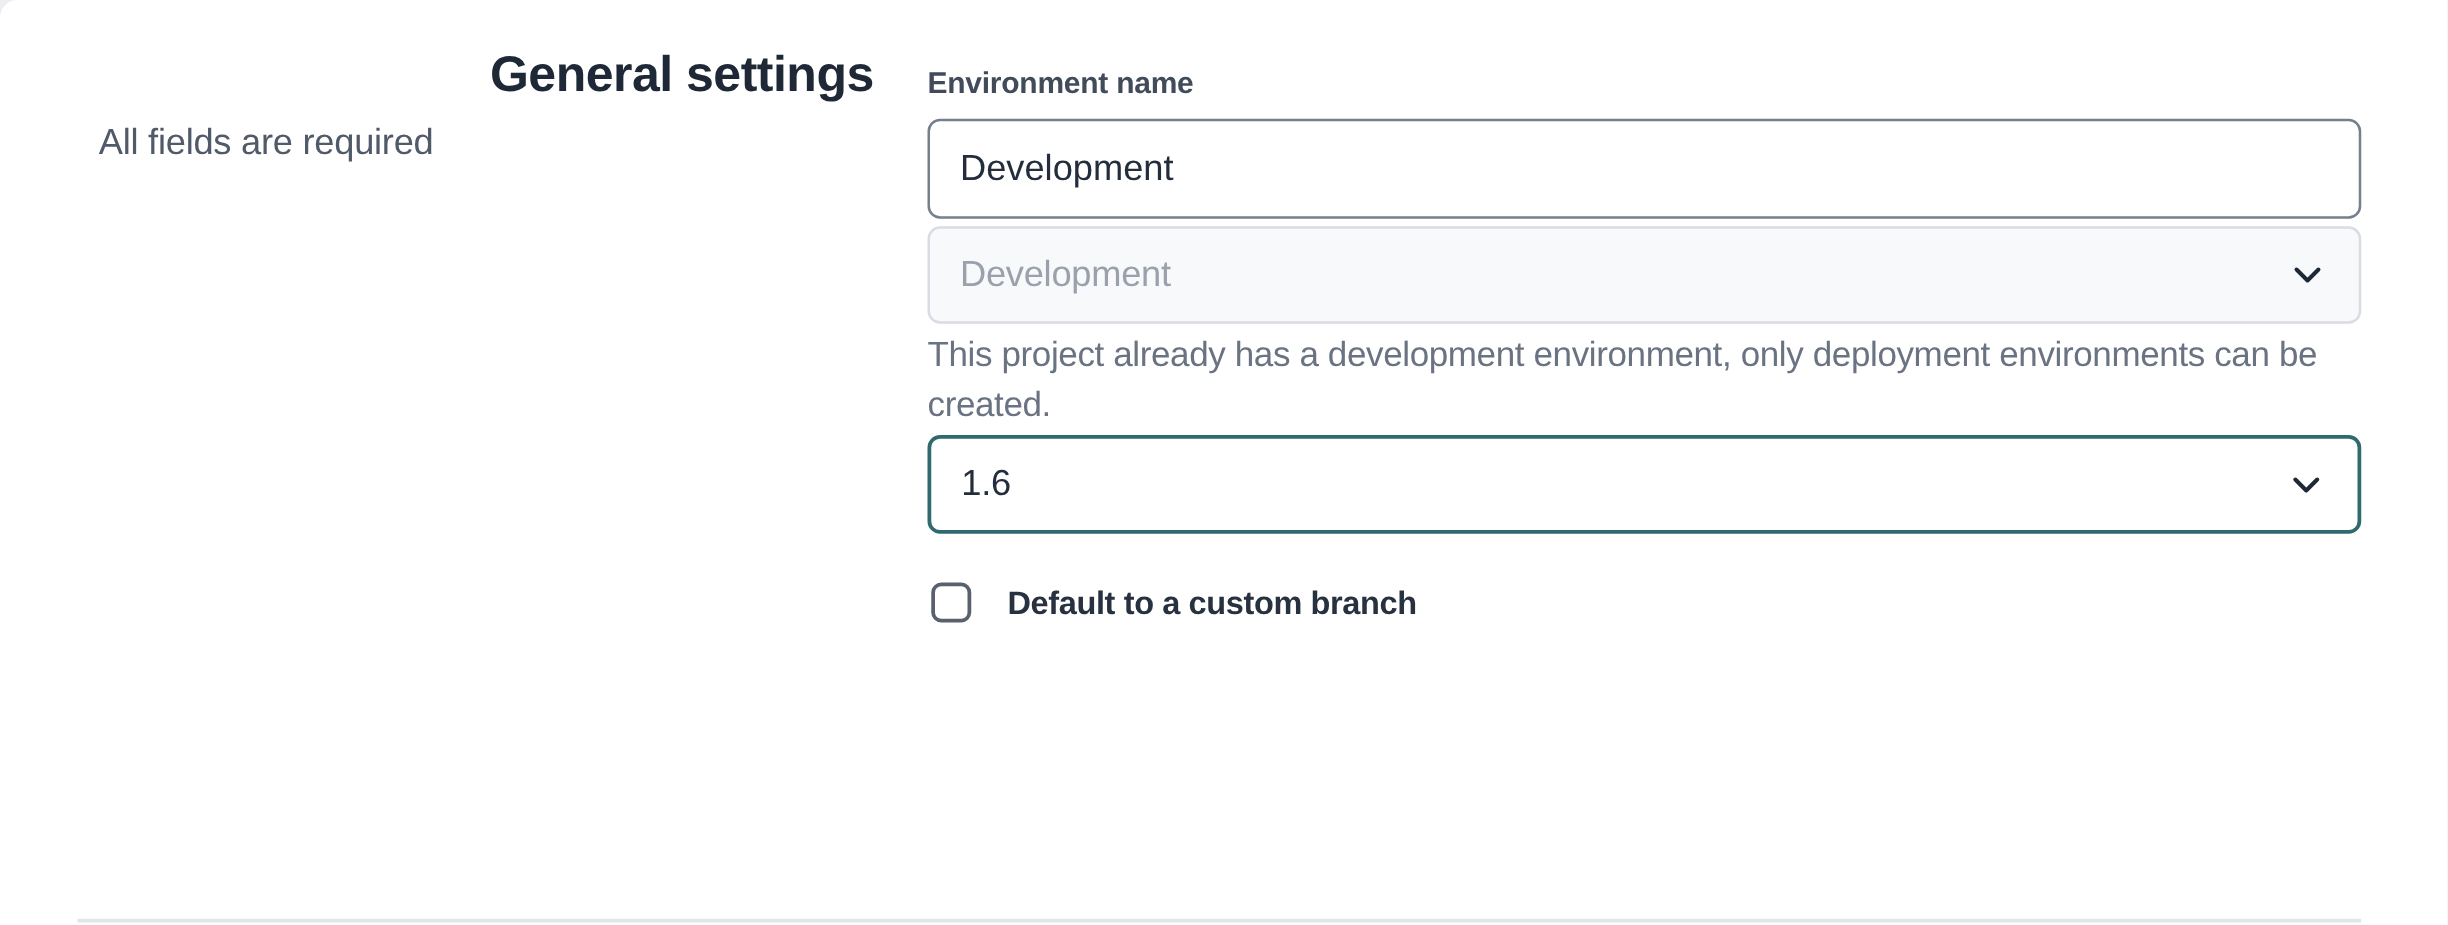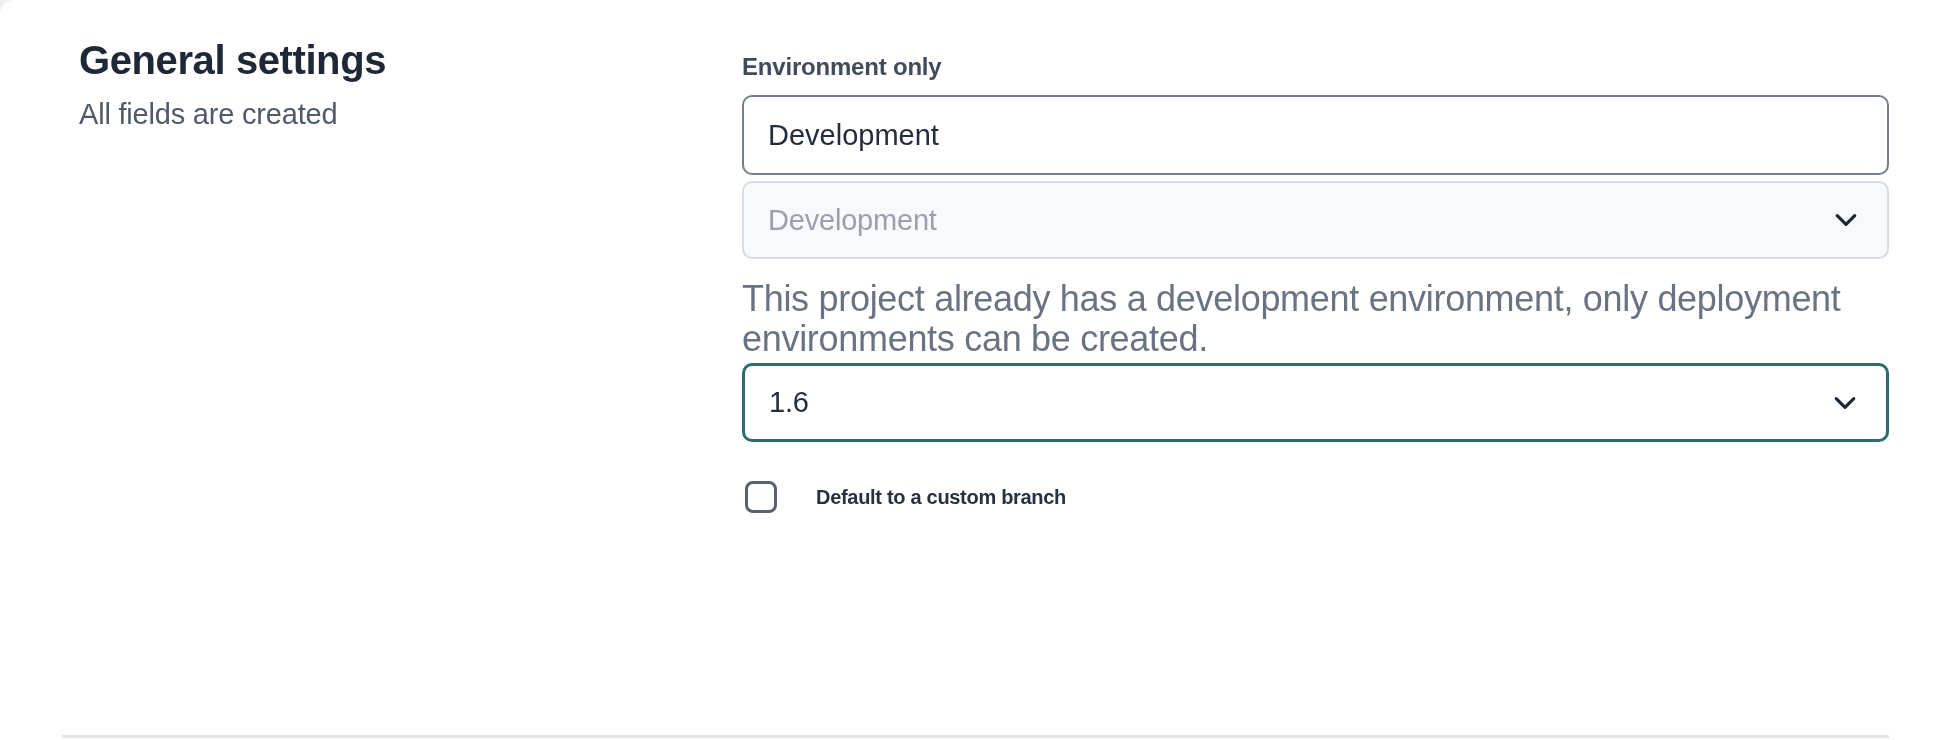--- a/index.html
+++ b/index.html
@@ -26,20 +26,21 @@
     top: 36px;
     width: 620px;
   }
   .section-title {
     margin: 0;
     font-size: 40px;
     line-height: 48px;
     font-weight: 700;
     color: #1e2836;
     letter-spacing: -0.4px;
+    text-align: right;
   }
   .section-subtitle {
     margin: 13px 0 0 0;
     font-size: 29px;
     line-height: 34px;
     font-weight: 400;
     color: #505a68;
     letter-spacing: -0.2px;
   }
   
@@ -109,23 +110,23 @@
   }
   .chevron {
     position: absolute;
     right: 26px;
     top: 50%;
     transform: translateY(-50%);
     width: 30px;
     height: 30px;
   }
   .help-text {
-    margin-top: 20px;
-    width: 1147px;
-    font-size: 36px;
+    margin-top: 5px;
+    width: 1147px;
+    font-size: 28px;
     line-height: 40px;
     font-weight: 400;
     color: #6a7381;
     letter-spacing: -0.3px;
   }
   .checkbox-row {
     margin-top: 39px;
     display: flex;
     align-items: center;
   }
@@ -134,22 +135,22 @@
     width: 32px;
     height: 32px;
     margin-left: 3px;
     border: 3px solid #59616e;
     border-radius: 8px;
     background: #ffffff;
     cursor: pointer;
     flex: 0 0 auto;
   }
   .checkbox-label {
-    margin-left: 39px;
-    font-size: 20px;
+    margin-left: 29px;
+    font-size: 26px;
     font-weight: 700;
     color: #273140;
     letter-spacing: -0.3px;
     cursor: pointer;
   }
   .divider {
     position: absolute;
     left: 62px;
     top: 735px;
     width: 1827px;
@@ -157,26 +158,26 @@
     background: #e4e5e9;
   }
 </style>
 </head>
 <body>
 
 <div class="card">
 
   <div class="left-col">
     <h1 class="section-title">General settings</h1>
-    <p class="section-subtitle">All fields are created</p>
+    <p class="section-subtitle">All fields are required</p>
   </div>
 
   <div class="form-col">
 
-    <label class="field-label">Environment only</label>
+    <label class="field-label">Environment name</label>
     <input class="text-input" type="text" value="Development" style="">
 
     <div class="select-box select-disabled">
       <span class="select-value">Development</span>
       <svg class="chevron" viewBox="0 0 24 24" fill="none">
         <path d="M5 8.5 L12 15.5 L19 8.5" stroke="#1e2836" stroke-width="2.6" stroke-linecap="round" stroke-linejoin="round"></path>
       </svg>
     </div>
     <div class="help-text">This project already has a development environment, only deployment environments can be created.</div>
 

